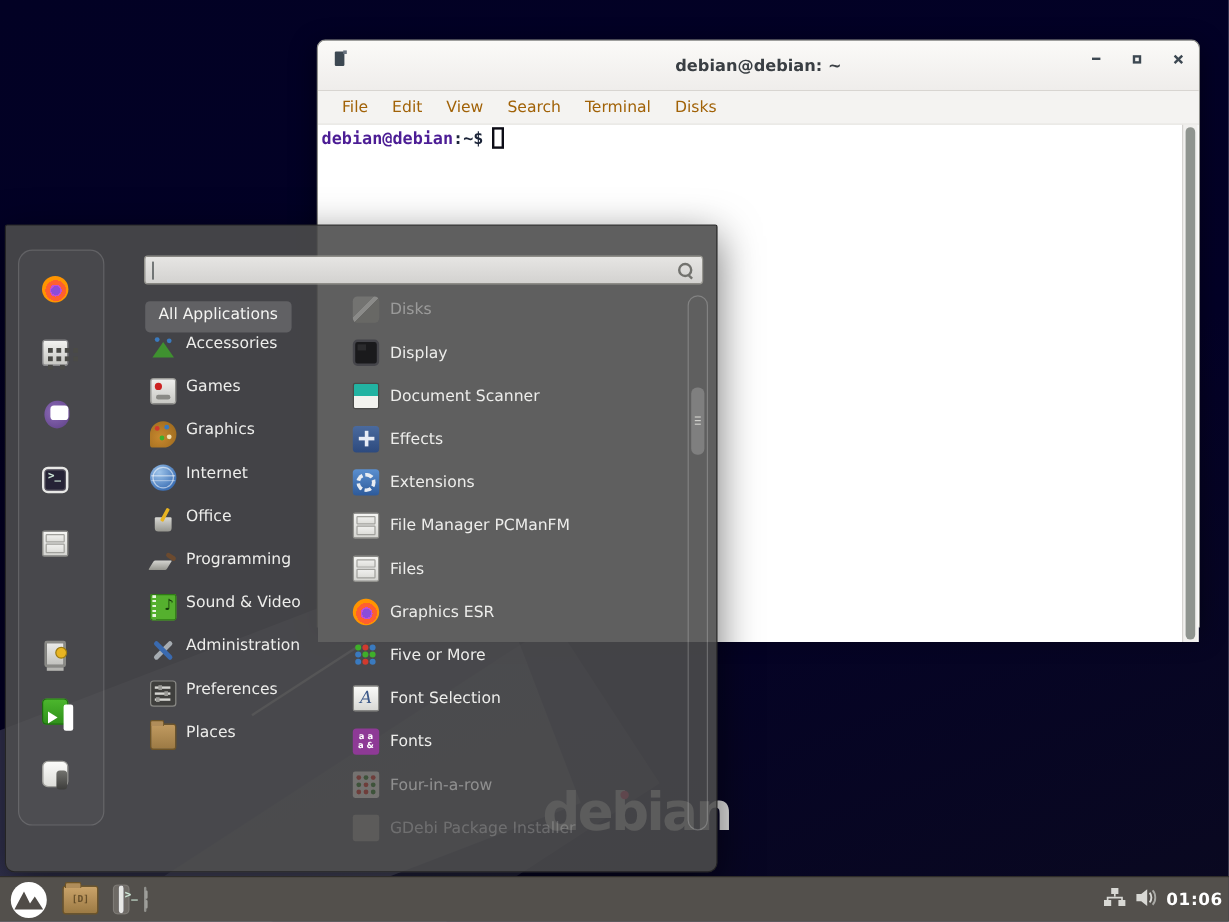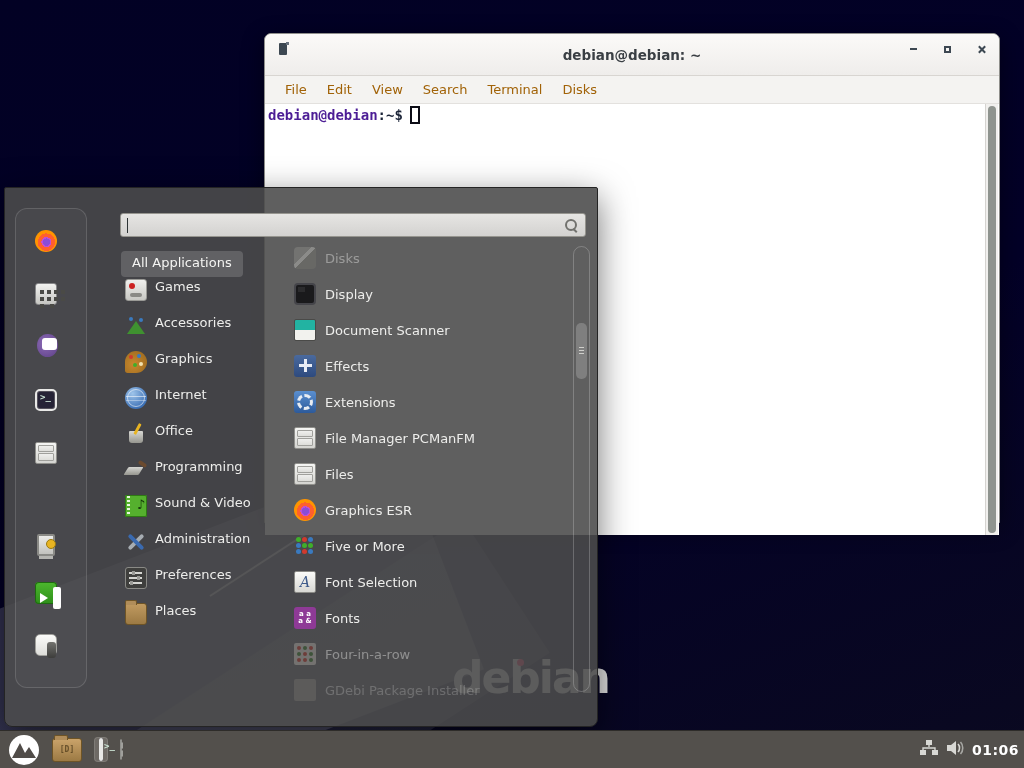--- a/index.html
+++ b/index.html
@@ -241,26 +241,26 @@
     <span class="search-mag"></span>
   </div>
 
   <div class="cats">
 
   <div class="cat-row selected">
 
         <span class="lbl">All Applications</span>
       </div>
       <div class="cat-row">
+        <span class="ic ic-accessories"></span>
+        <span class="lbl">Accessories</span>
+      </div>
+      <div class="cat-row">
         <span class="ic ic-games"></span>
         <span class="lbl">Games</span>
-      </div>
-      <div class="cat-row">
-        <span class="ic ic-accessories"></span>
-        <span class="lbl">Accessories</span>
       </div>
       <div class="cat-row">
         <span class="ic ic-graphics"></span>
         <span class="lbl">Graphics</span>
       </div>
       <div class="cat-row">
         <span class="ic ic-internet"></span>
         <span class="lbl">Internet</span>
       </div>
       <div class="cat-row">

